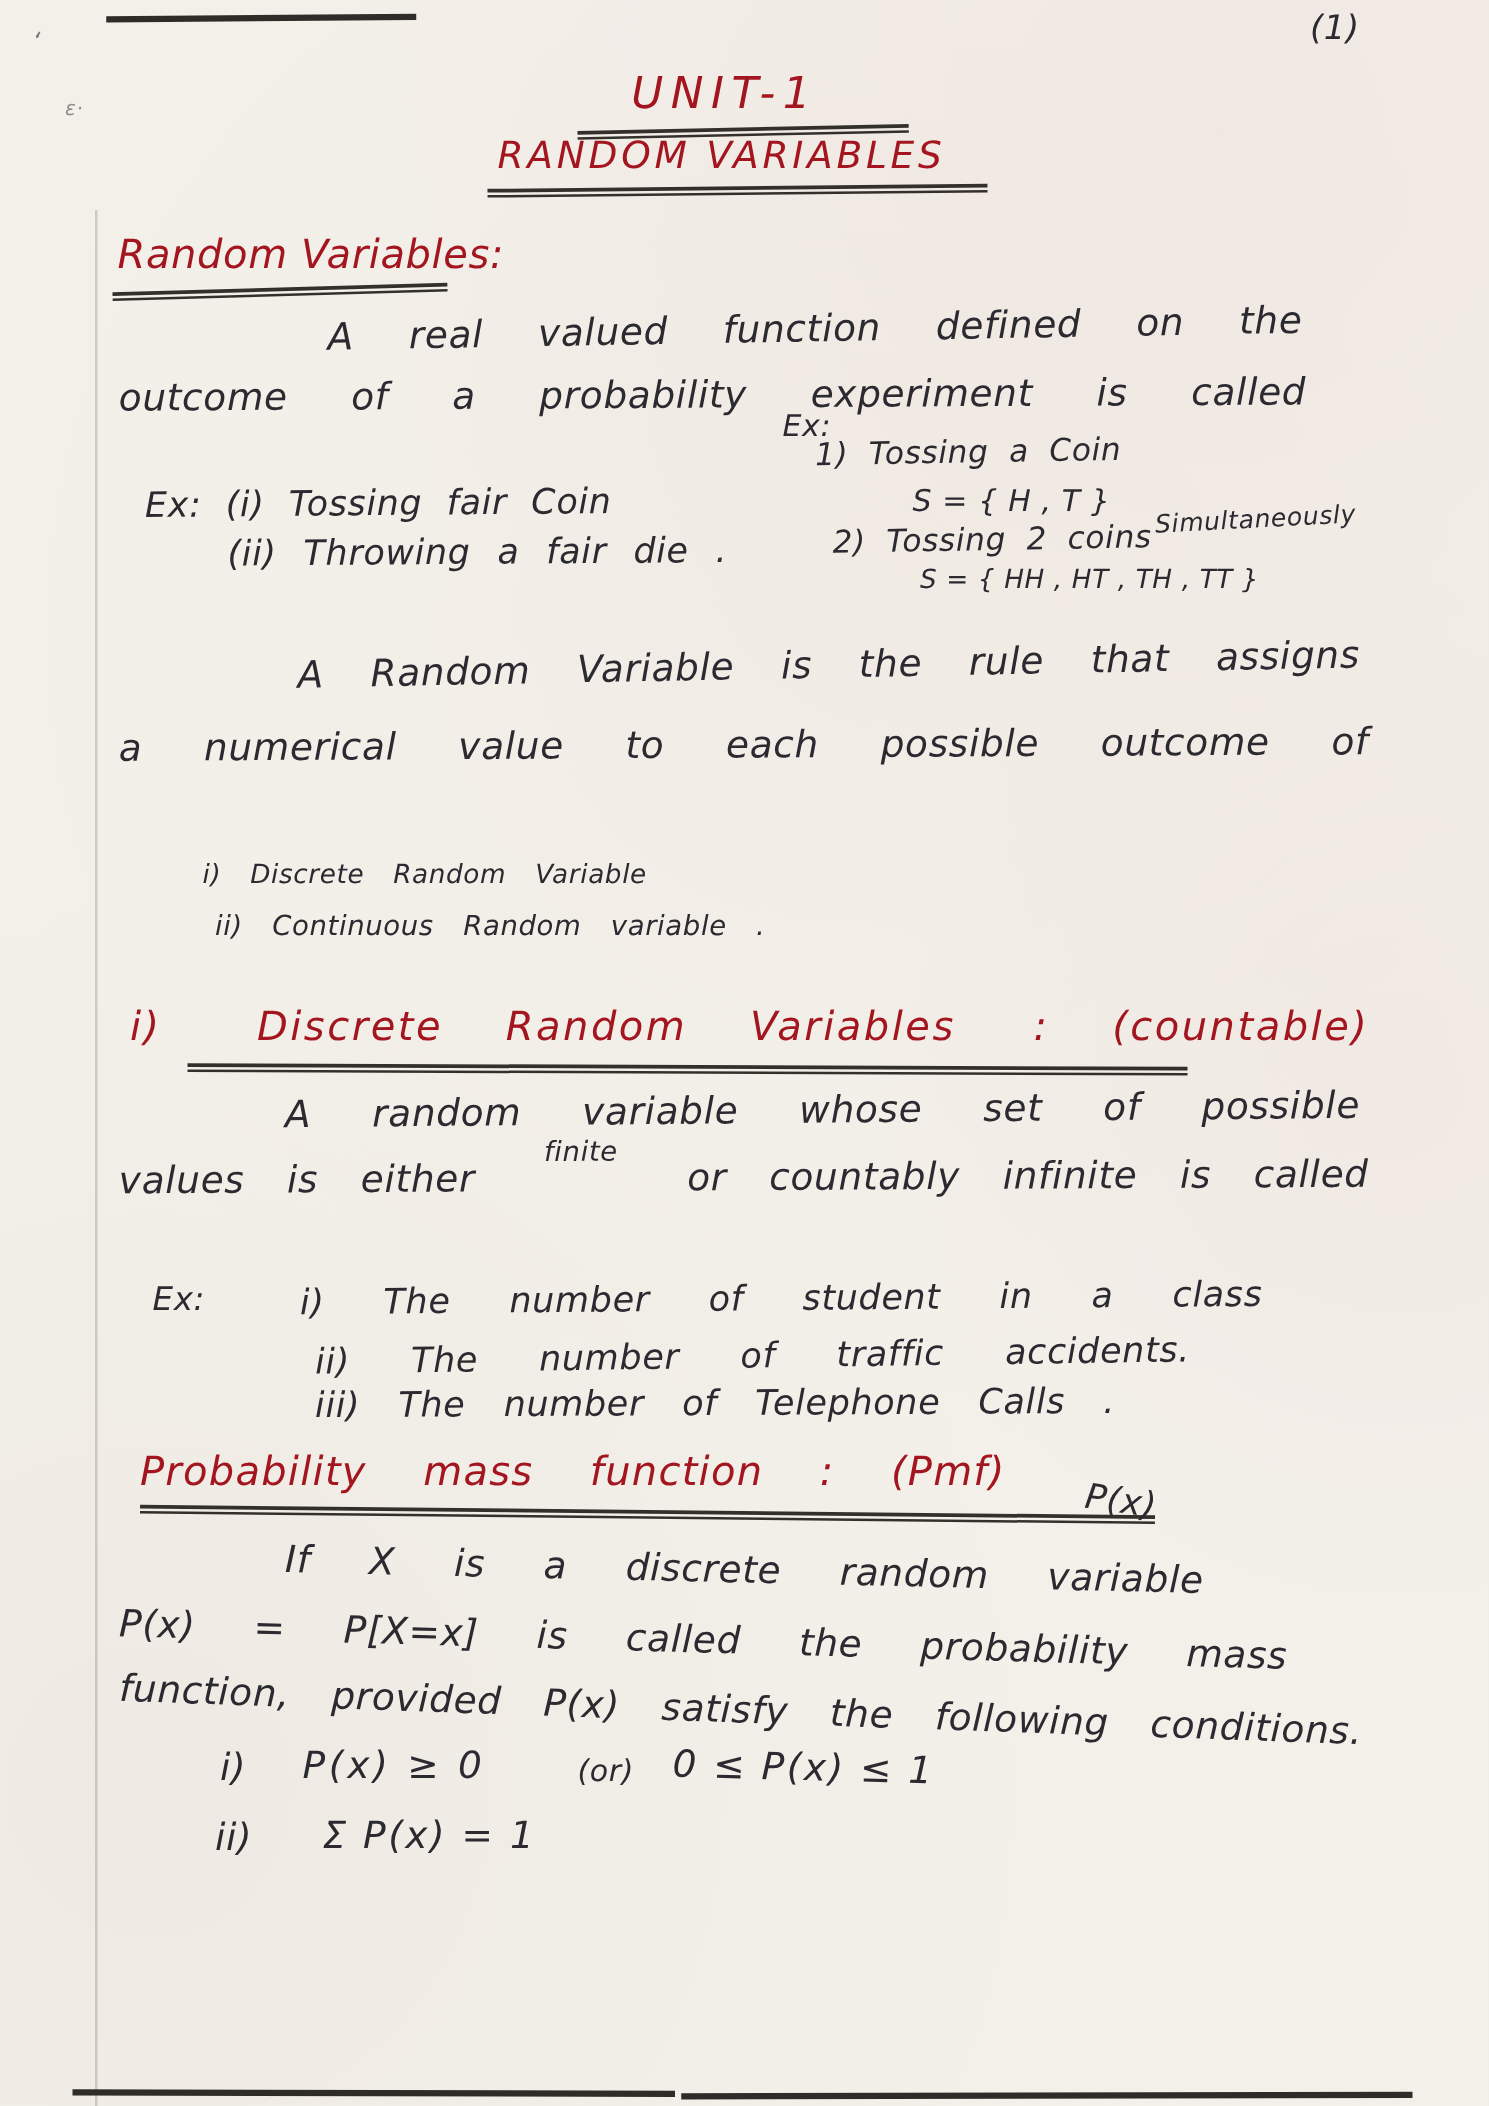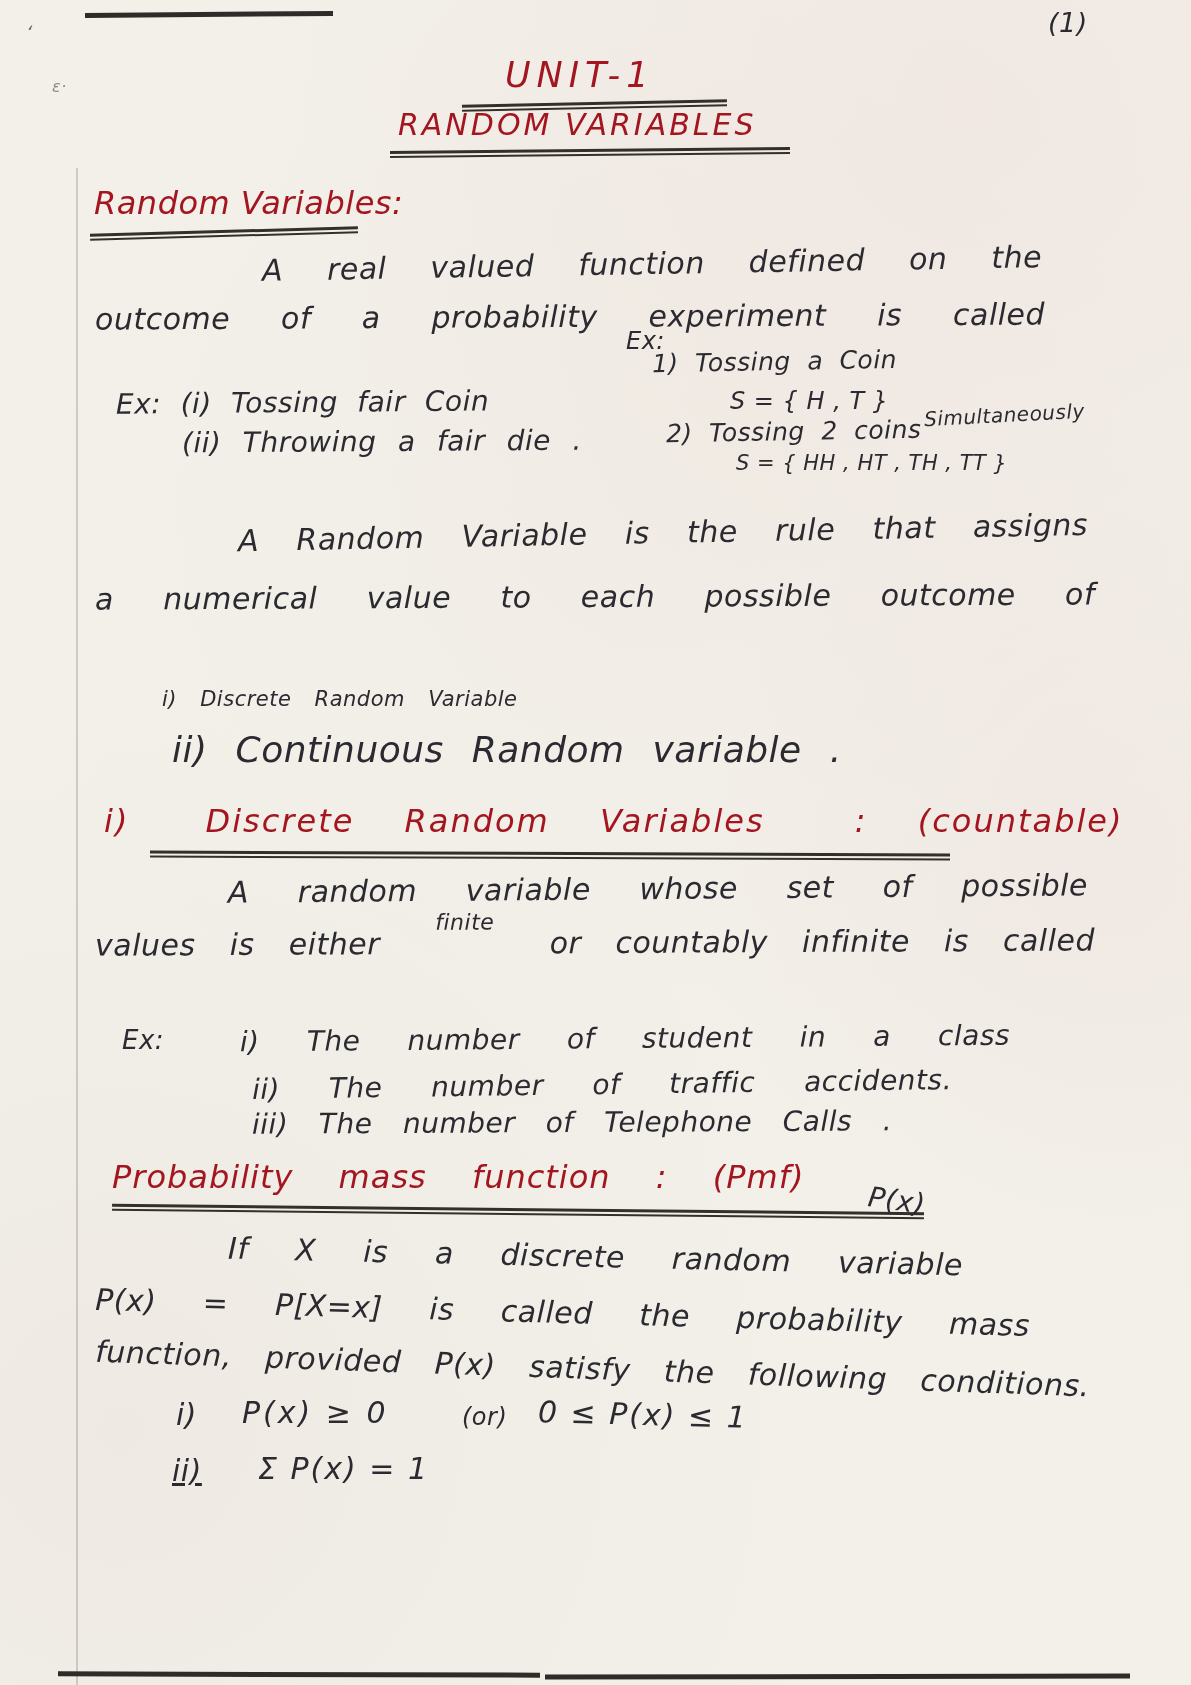--- a/index.html
+++ b/index.html
@@ -61,26 +61,26 @@
   <span class="hw" style="left:924px;top:404px;font-size:20px;transform:rotate(-3deg);">Simultaneously</span>
   <span class="hw" style="left:736px;top:452px;font-size:21px;">S = { HH , HT , TH , TT }</span>
 
   <span class="hw" style="left:116px;top:388px;font-size:28px;word-spacing:10px;transform:rotate(-.5deg);">Ex: (i) Tossing fair Coin</span>
   <span class="hw" style="left:182px;top:427px;font-size:28px;word-spacing:12px;transform:rotate(-.4deg);">(ii) Throwing a fair die .</span>
 
   <div class="hw fill" style="left:238px;top:516px;width:850px;transform:rotate(-1.1deg);">A Random Variable is the rule that assigns</div>
   <div class="hw fill" style="left:95px;top:580px;width:1000px;transform:rotate(-.3deg);">a numerical value to each possible outcome of</div>
 
   <span class="hw" style="left:162px;top:688px;font-size:21px;word-spacing:16px;">i) Discrete Random Variable</span>
-  <span class="hw" style="left:172px;top:730px;font-size:36px;word-spacing:16px;text-align:right;">ii) Continuous Random variable .</span>
+  <span class="hw" style="left:172px;top:730px;font-size:22px;word-spacing:16px;text-align:right;">ii) Continuous Random variable .</span>
 
   <div class="hw redink" style="left:104px;top:804px;font-size:32px;letter-spacing:2px;word-spacing:38px;">
     <span>i)</span>
     <span style="margin-left:26px;">Discrete Random Variables</span>
-    <span style="margin-left:40px;">: (countable)</span>
+    <span style="margin-left:12px;">: (countable)</span>
   </div>
   <div class="dul" style="left:150px;top:852px;width:800px;transform:rotate(.2deg);"></div>
 
   <div class="hw fill" style="left:228px;top:872px;width:860px;transform:rotate(-.5deg);">A random variable whose set of possible</div>
   <div class="hw jflex" style="left:95px;top:926px;width:1000px;word-spacing:24px;transform:rotate(-.3deg);">
     <span>values is either</span>
     <span class="sup">finite</span>
     <span>or countably infinite is called</span>
   </div>
 
@@ -94,16 +94,16 @@
   <span class="hw" style="left:868px;top:1186px;font-size:28px;transform:rotate(8deg);">P(x)</span>
 
   <div class="hw fill" style="left:228px;top:1240px;width:735px;transform:rotate(1.3deg);">If X is a discrete random variable</div>
   <div class="hw fill" style="left:95px;top:1296px;width:935px;transform:rotate(1.6deg);">P(x) = P[X=x] is called the probability mass</div>
   <div class="hw fill" style="left:95px;top:1352px;width:995px;transform:rotate(2deg);">function, provided P(x) satisfy the following conditions.</div>
 
   <span class="hw" style="left:176px;top:1398px;">i)</span>
   <span class="hw" style="left:242px;top:1396px;letter-spacing:3px;">P(x) ≥ 0</span>
   <span class="hw" style="left:462px;top:1404px;font-size:24px;">(or)</span>
   <span class="hw" style="left:538px;top:1398px;letter-spacing:2px;transform:rotate(1.5deg);">0 ≤ P(x) ≤ 1</span>
-  <span class="hw" style="left:172px;top:1454px;text-decoration:underline;">ii)</span>
+  <span class="hw" style="left:172px;top:1454px;">ii)</span>
   <span class="hw" style="left:258px;top:1452px;letter-spacing:2px;">Σ P(x) = 1</span>
 
 </div>
 
 </body></html>

